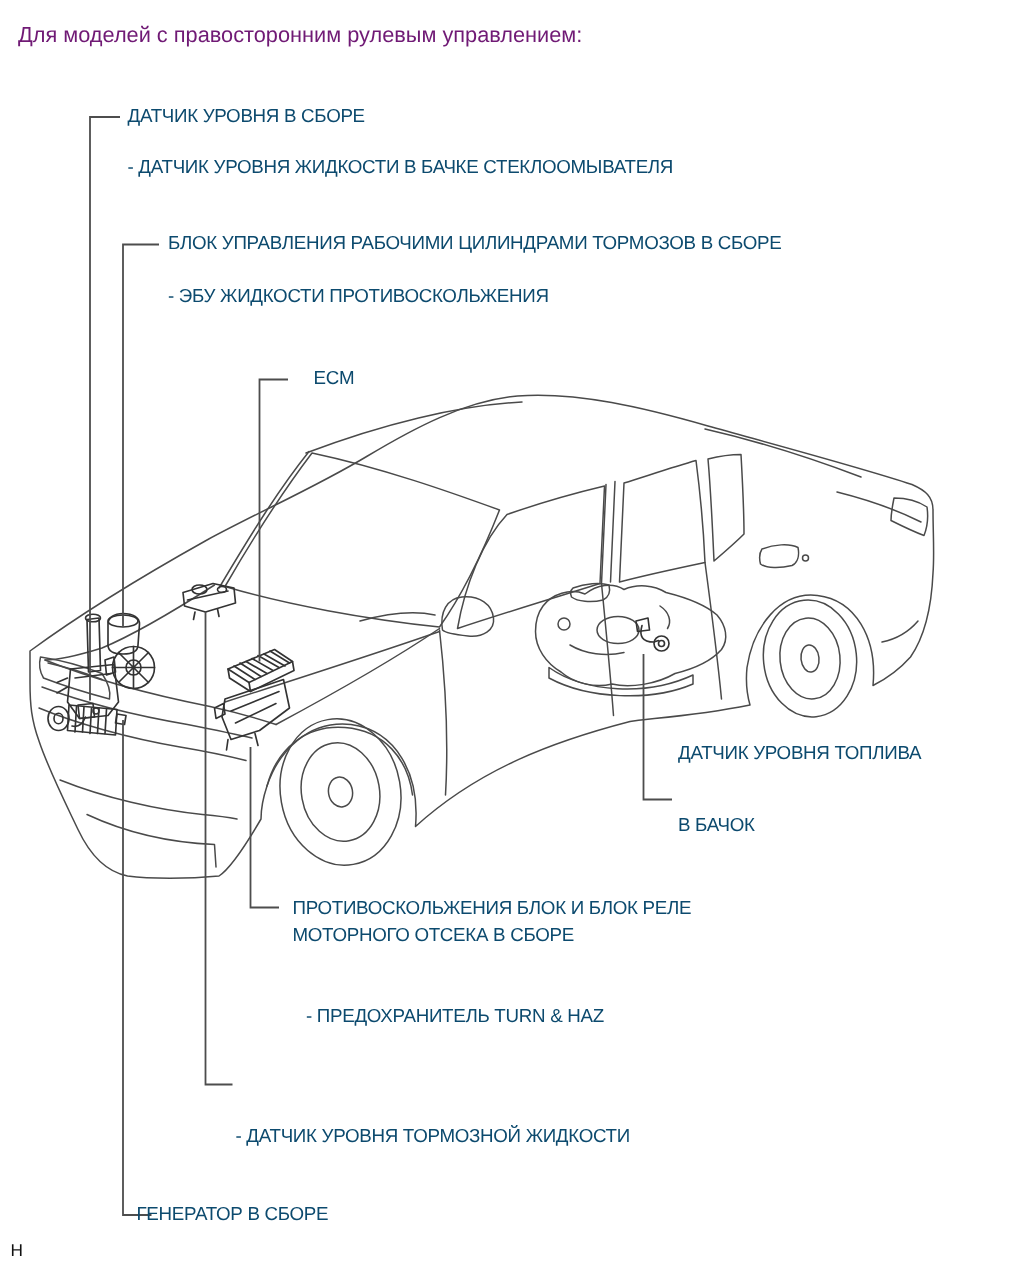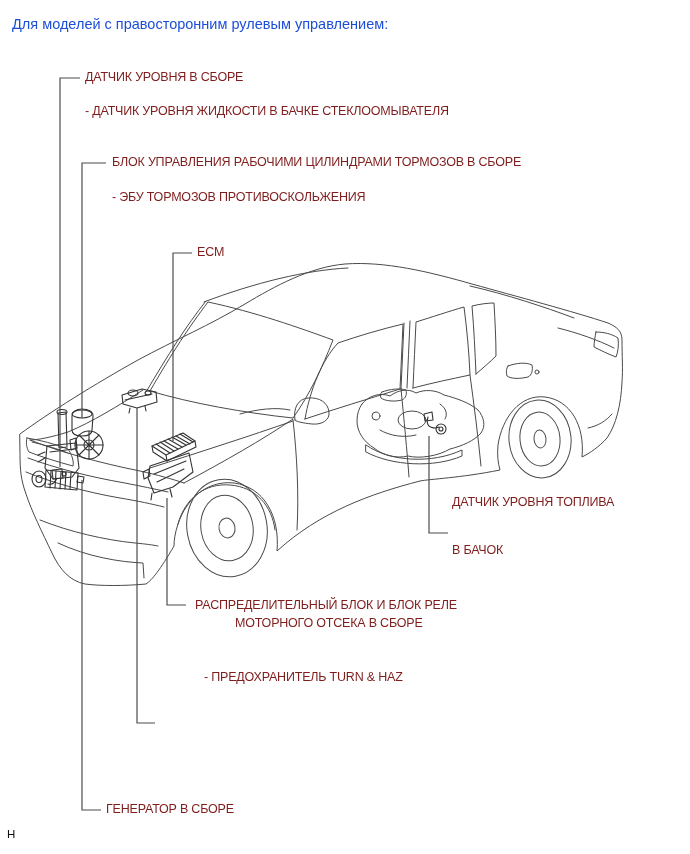--- a/index.html
+++ b/index.html
@@ -2,24 +2,24 @@
 <html><head>
 <meta charset="utf-8">
 <style>
   html,body{margin:0;padding:0;background:#fff;}
   #page{
     position:relative;width:690px;height:854px;background:#fff;overflow:hidden;
     font-family:"Liberation Sans",sans-serif;color:#1c1c1c;
   }
   .lbl{
     position:absolute;white-space:nowrap;
-    font-size:12.5px;line-height:13px;letter-spacing:-0.2px;color:#7f1d1d;
+    font-size:12.5px;line-height:13px;letter-spacing:-0.2px;color:#0c4a6e;
   }
   .hdr{
-    position:absolute;left:12px;top:16px;font-size:14.5px;letter-spacing:0;color:#1d4ed8;
+    position:absolute;left:12px;top:16px;font-size:14.5px;letter-spacing:0;color:#701a75;
   }
   .corner{
     position:absolute;left:7px;top:828px;font-size:11.5px;color:#111;
   }
   svg{position:absolute;left:0;top:0;}
   .car path,.car ellipse,.car circle,.car line,.car polyline{
     fill:none;stroke:#4a4a4a;stroke-width:1;stroke-linecap:round;stroke-linejoin:round;
   }
   .part path,.part ellipse,.part circle,.part line{
     fill:none;stroke:#333;stroke-width:1.1;stroke-linecap:round;stroke-linejoin:round;
@@ -200,28 +200,29 @@
       <polyline points="82,480 82,810 101,810"></polyline>
     </g>
   </svg>
 
   <div class="hdr">Для моделей с правосторонним рулевым управлением:</div>
 
   <div class="lbl" style="left:85px;top:71px;">ДАТЧИК УРОВНЯ В СБОРЕ</div>
   <div class="lbl" style="left:112px;top:156px;">БЛОК УПРАВЛЕНИЯ РАБОЧИМИ ЦИЛИНДРАМИ ТОРМОЗОВ В СБОРЕ</div>
 
   <div class="lbl" style="left:85px;top:105px;">- ДАТЧИК УРОВНЯ ЖИДКОСТИ В БАЧКЕ СТЕКЛООМЫВАТЕЛЯ</div>
-  <div class="lbl" style="left:112px;top:191px;">- ЭБУ ТОРМОЗОВ ПРОТИВОСКОЛЬЖЕНИЯ</div>
-
-  <div class="lbl" style="left:197px;top:246px;">ECM</div>
+  <div class="lbl" style="left:112px;top:191px;">- ЭБУ ЖИДКОСТИ ПРОТИВОСКОЛЬЖЕНИЯ</div>
+
+  <div class="lbl" style="left:209px;top:246px;">ECM</div>
 
   <div class="lbl" style="left:452px;top:496px;">ДАТЧИК УРОВНЯ ТОПЛИВА</div>
   <div class="lbl" style="left:452px;top:544px;">В БАЧОК</div>
 
-  <div class="lbl" style="left:195px;top:599px;">РАСПРЕДЕЛИТЕЛЬНЫЙ БЛОК И БЛОК РЕЛЕ</div>
-  <div class="lbl" style="left:195px;top:617px;margin-left:40px;">МОТОРНОГО ОТСЕКА В СБОРЕ</div>
+  <div class="lbl" style="left:195px;top:599px;">ПРОТИВОСКОЛЬЖЕНИЯ БЛОК И БЛОК РЕЛЕ</div>
+  <div class="lbl" style="left:195px;top:617px;">МОТОРНОГО ОТСЕКА В СБОРЕ</div>
   <div class="lbl" style="left:204px;top:671px;">- ПРЕДОХРАНИТЕЛЬ TURN &amp; HAZ</div>
 
-
-  <div class="lbl" style="left:106px;top:803px;text-align:center;">ГЕНЕРАТОР В СБОРЕ</div>
+  <div class="lbl" style="left:157px;top:751px;">- ДАТЧИК УРОВНЯ ТОРМОЗНОЙ ЖИДКОСТИ</div>
+
+  <div class="lbl" style="left:91px;top:803px;text-align:center;">ГЕНЕРАТОР В СБОРЕ</div>
 
   <div class="corner">Н</div>
 </div>
 
 </body></html>

